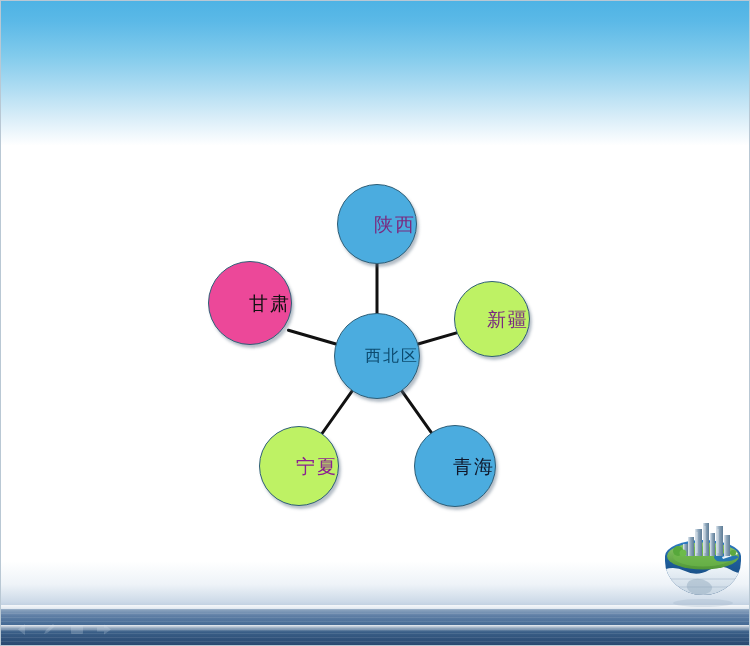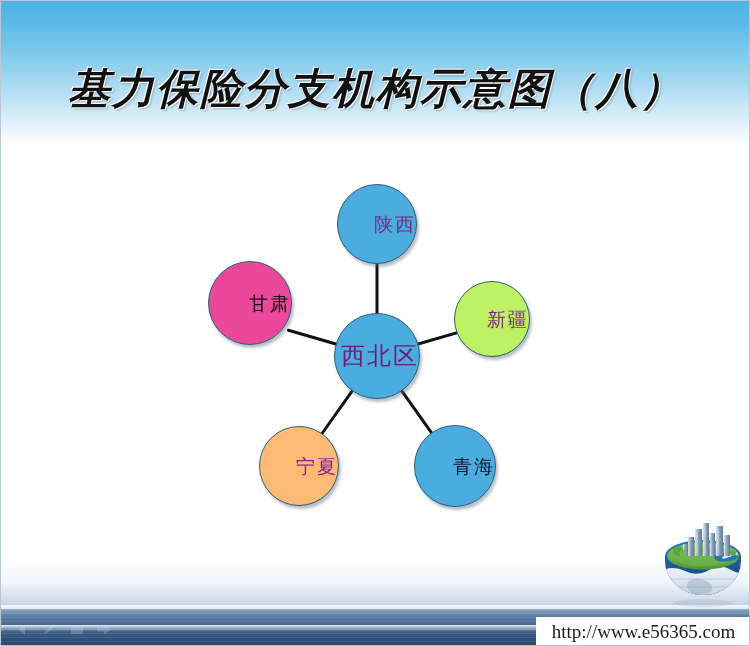--- a/index.html
+++ b/index.html
@@ -187,21 +187,20 @@
 
 <div id="slide">
 
   <div class="sky-band"></div>
   <div class="mid-white"></div>
   <div class="haze-band"></div>
   <div class="horizon-glow"></div>
   <div class="water-band"></div>
   <div class="water-ripples"></div>
 
-  <div class="title">基力保险分支机构示意图（八）</div>
 
   <svg id="diagram" viewBox="0 0 750 646" xmlns="http://www.w3.org/2000/svg">
     <g id="connector-group" stroke="#111111" stroke-width="3" stroke-linecap="round">
         <line x1="376" y1="314" x2="376" y2="261"></line>
         <line x1="336.6365303754271" y1="343.53190255032126" x2="287.4033849995833" y2="329.1883877557841"></line>
         <line x1="415.3634696245729" y1="343.53190255032126" x2="468.436953500375" y2="328.0695489802057"></line>
         <line x1="352.28442013037477" y1="388.4450485340869" x2="319.9802935377014" y2="434.002150139139"></line>
         <line x1="399.71557986962523" y1="388.4450485340869" x2="431.4412776849906" y2="433.1864172480637"></line>
       </g>
   </svg>
@@ -209,28 +208,28 @@
   <div id="node-layer">
       <div class="node" style="left: 336px; top: 183px; width: 80px; height: 80px; background: rgb(75, 172, 223); border-color: rgb(46, 94, 119);">
         <span class="node-label" style="color: rgb(122, 42, 128);">陕西</span>
       </div>
       <div class="node" style="left: 207px; top: 260px; width: 84px; height: 84px; background: #ec4899; border-color: rgb(46, 94, 119);">
         <span class="node-label" style="color: rgb(17, 17, 17);">甘肃</span>
       </div>
       <div class="node" style="left: 453px; top: 280px; width: 76px; height: 76px; background: #bef264; border-color: rgb(46, 94, 119);">
         <span class="node-label" style="color: rgb(122, 42, 128);">新疆</span>
       </div>
-      <div class="node" style="left: 258px; top: 425px; width: 80px; height: 80px; background: #fdba74; border-color: rgb(46, 94, 119);">
+      <div class="node" style="left: 258px; top: 425px; width: 80px; height: 80px; background: #bef264; border-color: rgb(46, 94, 119);">
         <span class="node-label" style="color: rgb(138, 32, 144);">宁夏</span>
       </div>
       <div class="node" style="left: 413px; top: 424px; width: 82px; height: 82px; background: rgb(75, 172, 223); border-color: rgb(46, 94, 119);">
         <span class="node-label" style="color: #0f172a;">青海</span>
       </div>
       <div class="node" style="left: 333px; top: 312px; width: 86px; height: 86px; background: rgb(75, 172, 223); border-color: rgb(46, 94, 119);">
-        <span class="node-label" style="color: #701a75; font-size: 24px;">西北区</span>
+        <span class="node-label" style="color: #0c4a6e; font-size: 16px;">西北区</span>
       </div>
     </div>
 
   <svg class="globe-logo" viewBox="0 0 88 96" xmlns="http://www.w3.org/2000/svg">
     <defs>
       <linearGradient id="oceanGrad" x1="0" y1="0" x2="0" y2="1">
         <stop offset="0%" stop-color="#2f7fc6"></stop>
         <stop offset="35%" stop-color="#1e5f9e"></stop>
         <stop offset="100%" stop-color="#163f6d"></stop>
       </linearGradient>
@@ -285,23 +284,20 @@
       </g>
     </g>
 
     <circle cx="19" cy="38" r="5" fill="#57a83c"></circle>
     <circle cx="24" cy="40" r="3.5" fill="#6dbb4b"></circle>
     <circle cx="74" cy="40" r="3" fill="#5da83f"></circle>
 
     <ellipse cx="44" cy="90" rx="30" ry="4" fill="#9fb4c7" opacity=".3"></ellipse>
   </svg>
 
-  <div class="url-box">
-    <span class="url-text">http://www.e56365.com</span>
-  </div>
 
   <div class="nav-controls">
     <svg width="16" height="13" viewBox="0 0 16 13">
       <path d="M10,1 L3,6.5 L10,12 Z" fill="#dfe9f2"></path>
     </svg>
     <svg width="16" height="13" viewBox="0 0 16 13">
       <path d="M2,11 L4,7 L11,1 L13,3 L6,9.5 Z" fill="#dfe9f2"></path>
     </svg>
     <svg width="16" height="13" viewBox="0 0 16 13">
       <rect x="2" y="2.5" width="12" height="8.5" rx="1" fill="#dfe9f2"></rect>

